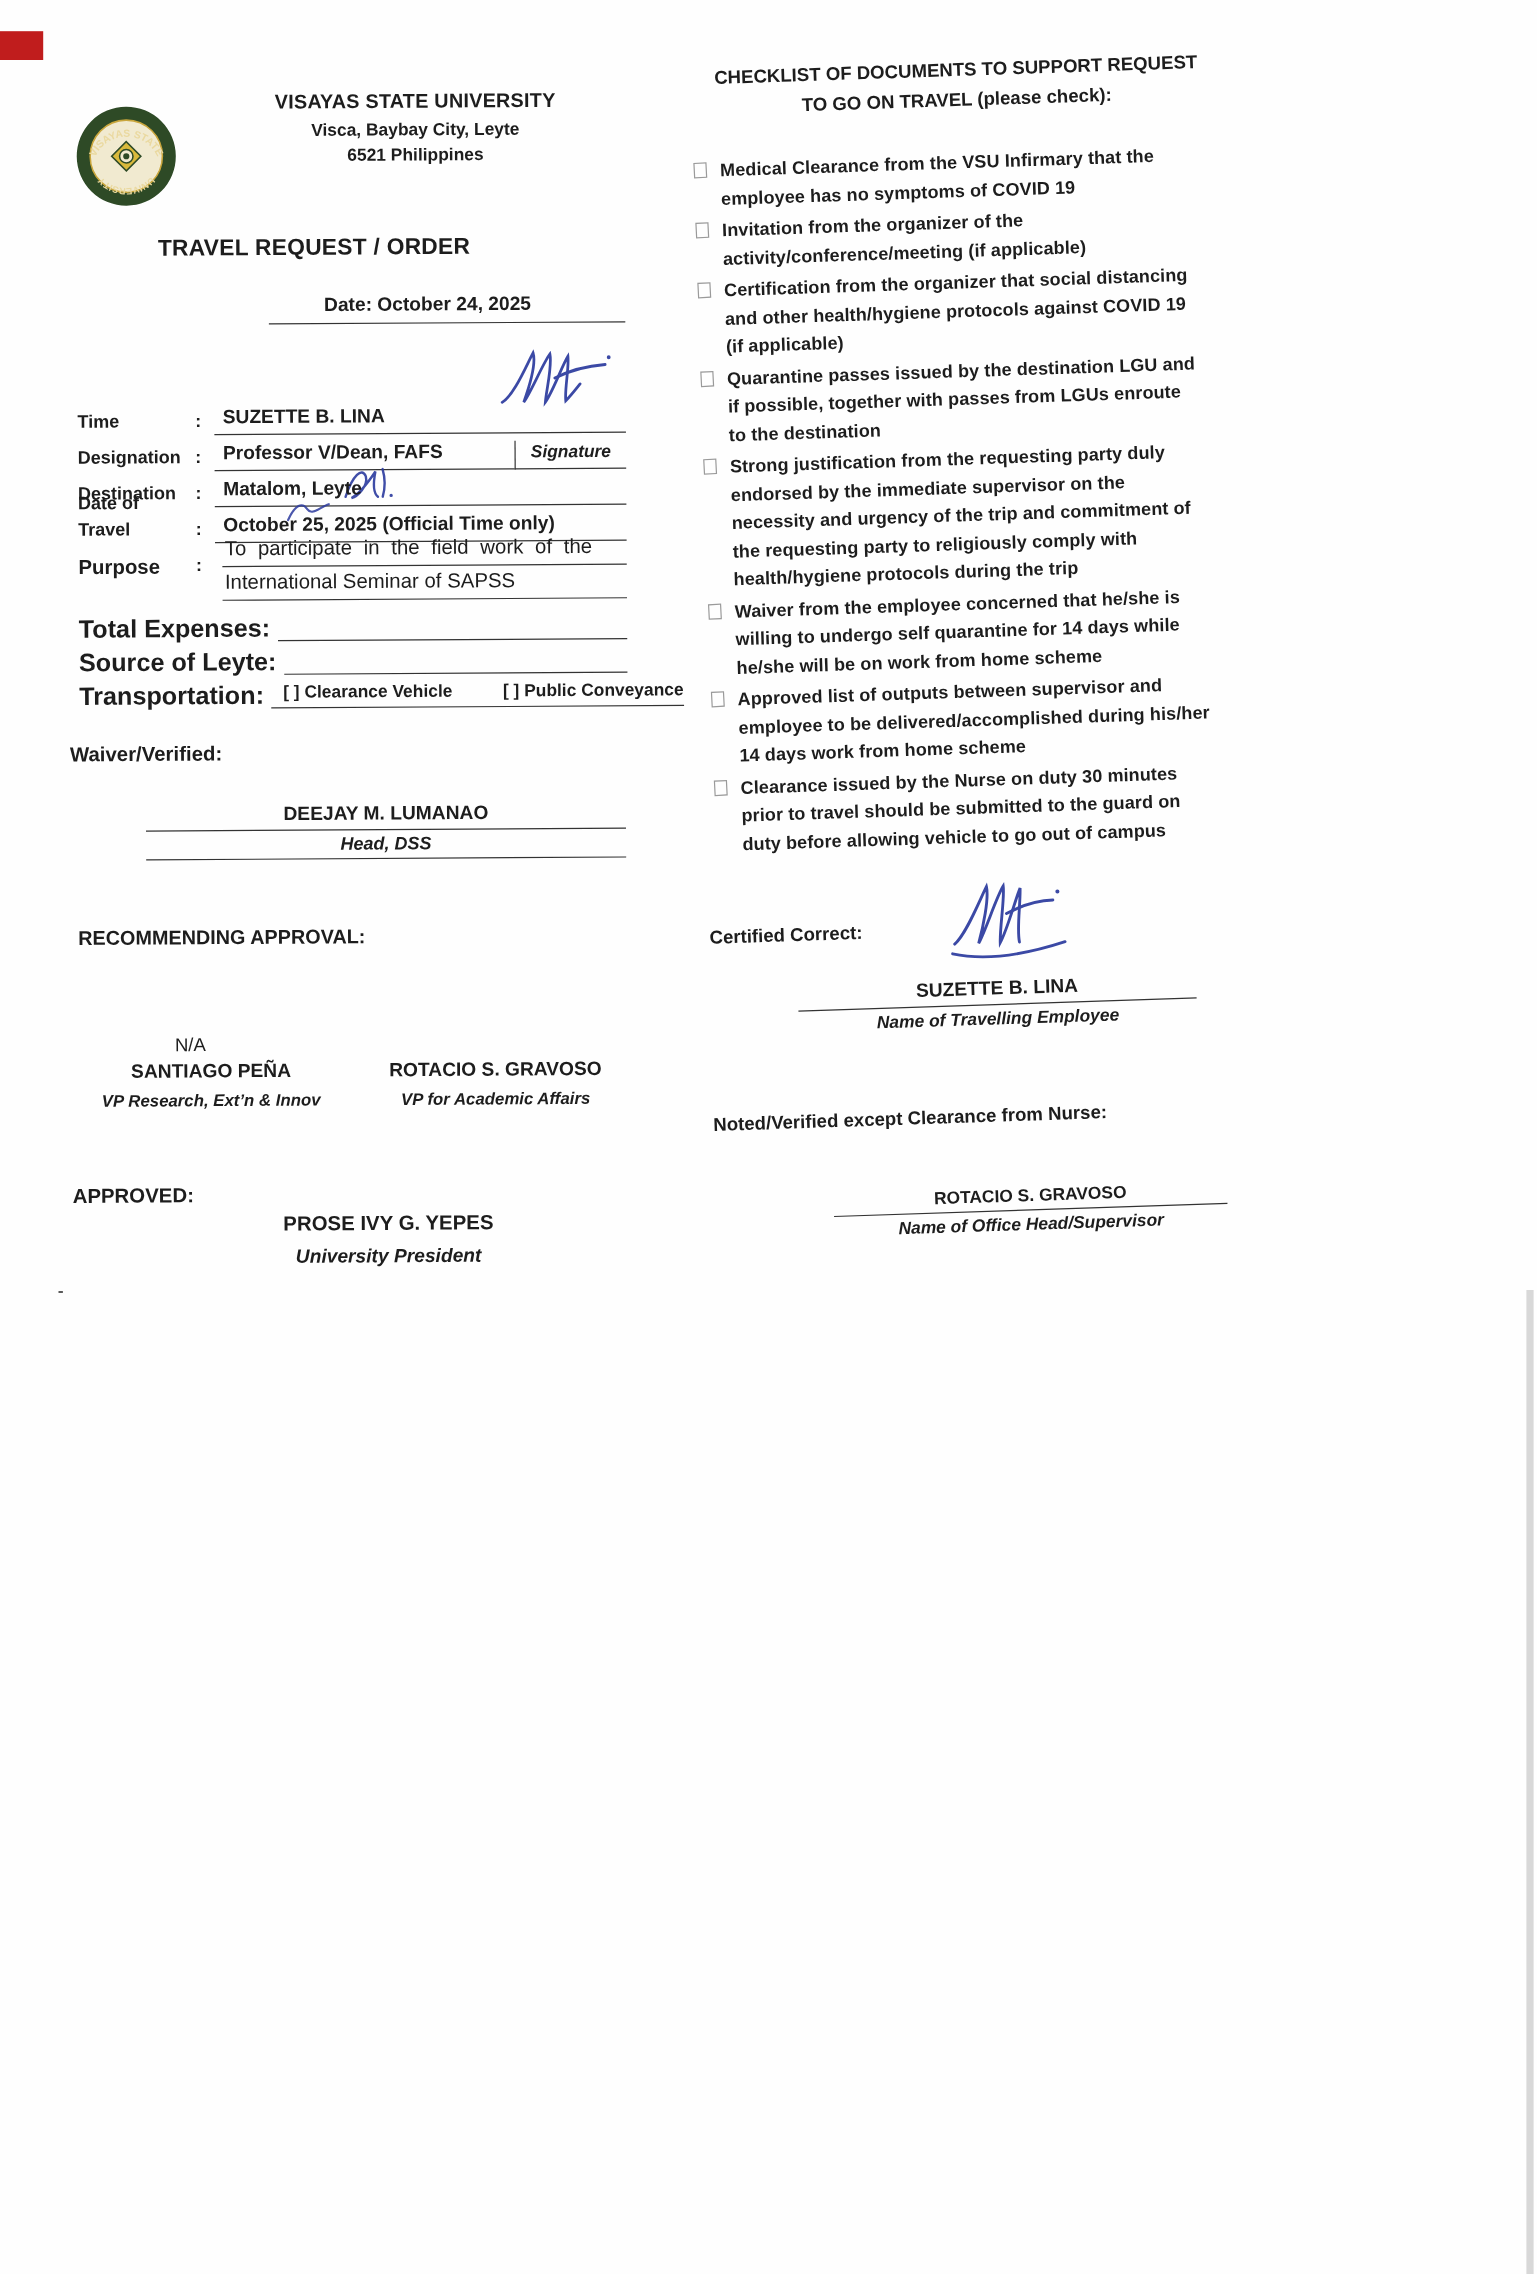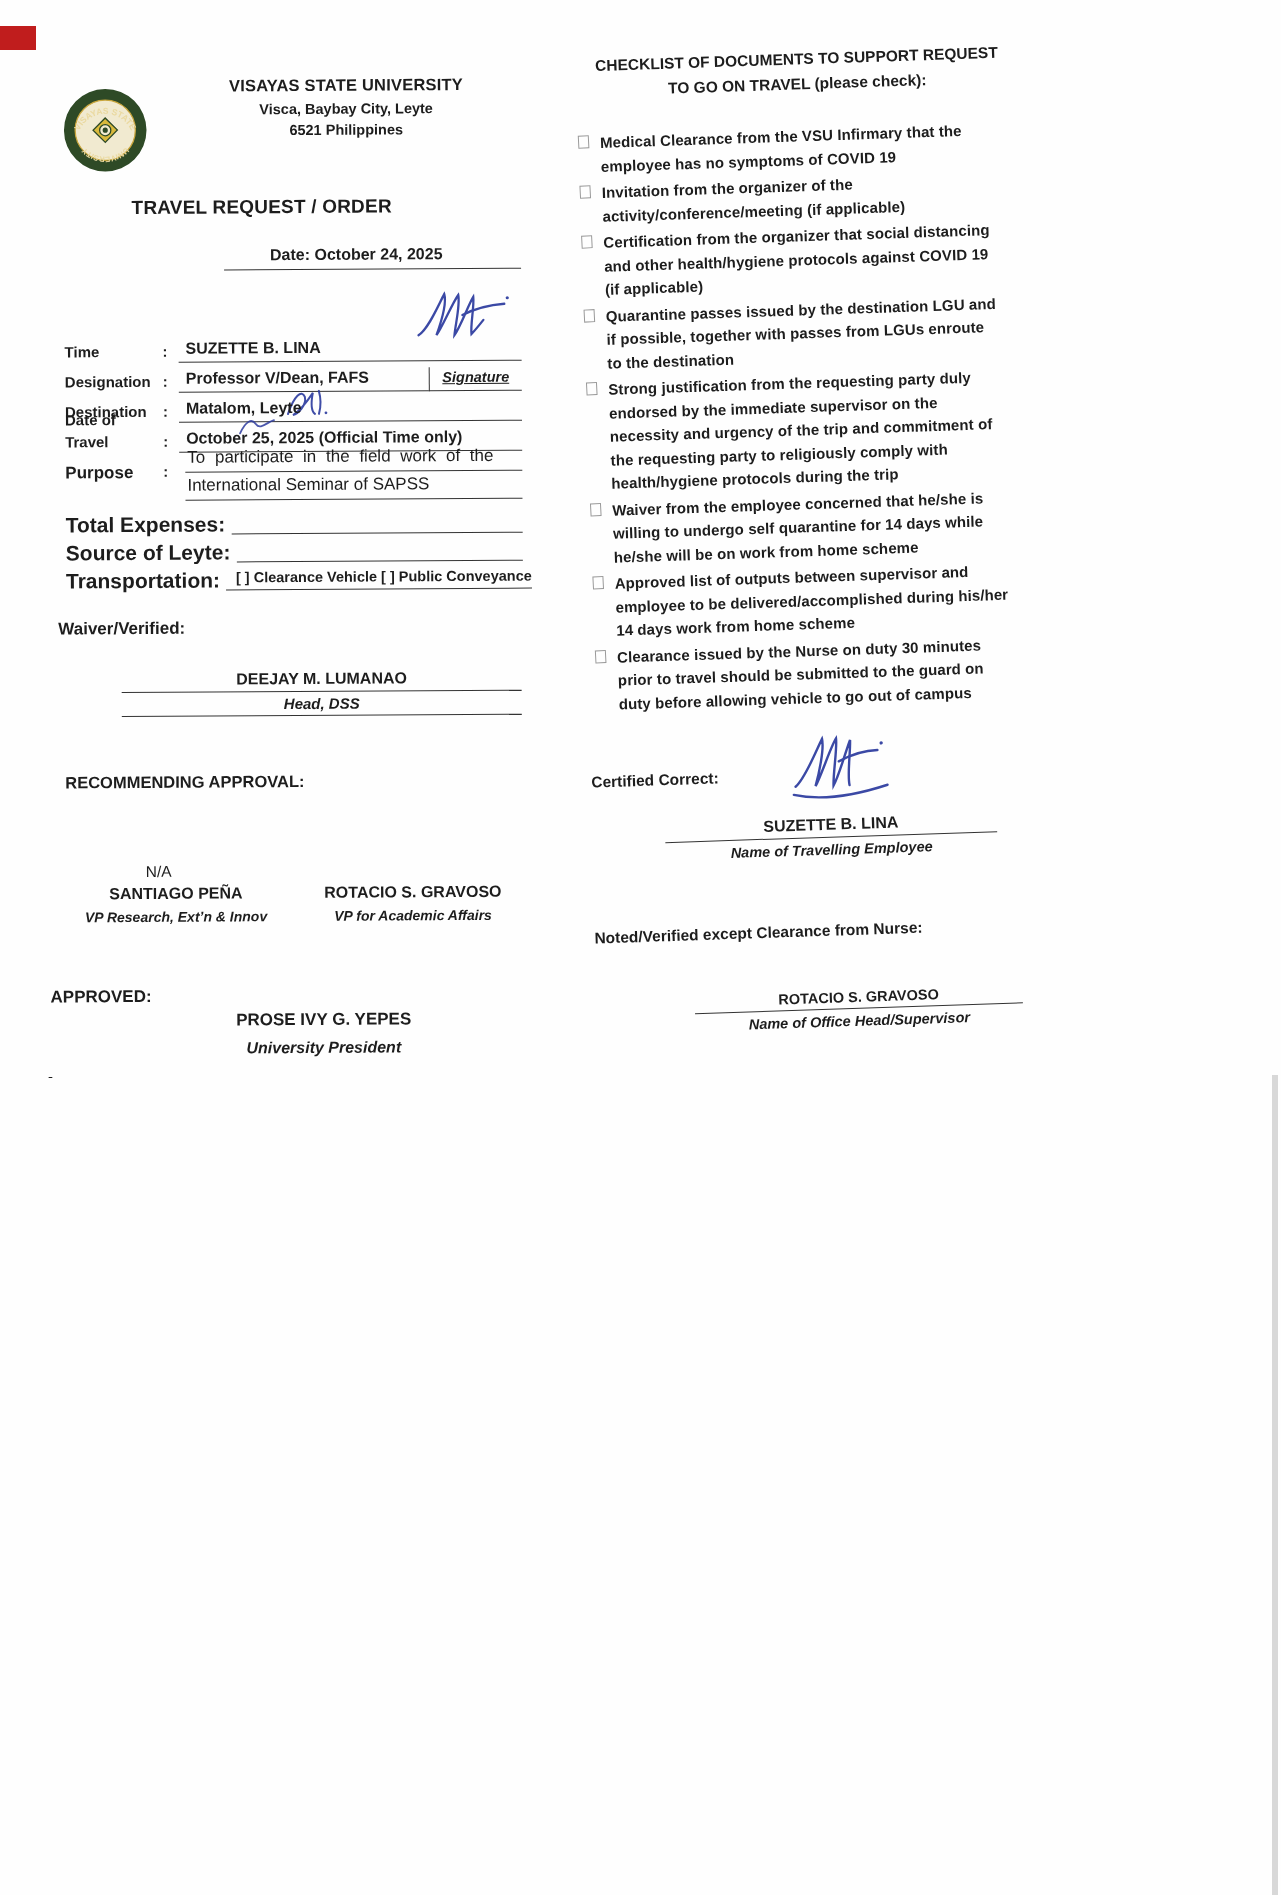--- a/index.html
+++ b/index.html
@@ -27,33 +27,33 @@
                border-bottom:1.6px solid #333; }
   .date-line span { display:block; padding-left:46px; font-size:16px; font-weight:bold; line-height:30px; }
 
   .frow { position:absolute; left:65px; width:457px; display:flex; align-items:flex-end; height:26px; }
   .flabel { flex:0 0 98px; font-size:15px; font-weight:bold; line-height:22px; }
   .fcolon { flex:0 0 16px; font-size:15px; font-weight:bold; line-height:22px; }
   .fvalue { flex:1; border-bottom:1.6px solid #333; font-size:16px; font-weight:bold;
             padding:0 0 2px 7px; line-height:22px; white-space:nowrap; }
   .sigcap { flex:1; border-left:1.6px solid #333; border-bottom:1.6px solid #333;
             font-size:14.5px; font-weight:bold; font-style:italic; text-align:center;
-            padding-bottom:3px; line-height:20px;text-decoration:underline; }
+            padding-bottom:3px; line-height:20px; }
 
   .purpose-label { position:absolute; left:65px; top:462px; font-size:17px; font-weight:bold; }
   .purpose-colon { position:absolute; left:163px; top:462px; font-size:15px; font-weight:bold; }
   .purpose-value { position:absolute; left:185px; top:444px; width:337px; }
   .pline { height:28px; border-bottom:1.6px solid #333; font-size:17px; line-height:26px; padding-left:2px; }
   .pline.justify { word-spacing:5px; }
 
   .frow2 { position:absolute; left:65px; width:457px; display:flex; align-items:flex-end; height:24px; }
   .flabel2 { font-size:21px; font-weight:bold; padding-right:6px; line-height:20px; white-space:nowrap; }
   .fill-line { flex:1; border-bottom:1.6px solid #333; height:100%; }
   .trans-opts { font-size:14.5px; font-weight:bold; padding-left:10px; line-height:22px; white-space:nowrap; }
-  .trans-opt2 { }
+  .trans-opt2 { margin-left:38px; }
 
   .section-heading { position:absolute; font-weight:bold; font-size:17px; }
 
   .center-block { position:absolute; }
   .cb-name { font-weight:bold; font-size:16px; text-align:center; padding-bottom:3px; }
   .cb-name-lg { font-weight:bold; font-size:17px; text-align:center; padding-bottom:4px; }
   .cb-name-sm { font-weight:bold; font-size:14.5px; text-align:center; padding-bottom:3px; }
   .cb-title { font-weight:bold; font-style:italic; font-size:15px; text-align:center; padding:3px 0; }
   .cb-title-lg { font-weight:bold; font-style:italic; font-size:16px; text-align:center; padding-top:5px; }
   .cb-caption { font-weight:bold; font-style:italic; font-size:14.5px; text-align:center; padding-top:4px; }
@@ -203,21 +203,21 @@
     <div class="na-text">N/A</div>
     <div class="center-block" style="left:68px;top:884px;width:210px">
       <div class="cb-name">SANTIAGO PEÑA</div>
       <div class="cb-title" style="font-size:14px">VP Research, Ext’n &amp; Innov</div>
     </div>
     <div class="center-block" style="left:300px;top:884px;width:220px">
       <div class="cb-name">ROTACIO S. GRAVOSO</div>
       <div class="cb-title" style="font-size:14px">VP for Academic Affairs</div>
     </div>
 
-    <div class="section-heading" style="left:47px;top:986px">APPROVED:</div>
+    <div class="section-heading" style="left:57px;top:986px">APPROVED:</div>
     <div class="center-block" style="left:200px;top:1010px;width:240px">
       <div class="cb-name-lg">PROSE IVY G. YEPES</div>
       <div class="cb-title-lg">University President</div>
     </div>
 
     <div class="footer-dash">-</div>
   </div>
 
   <div class="right-col">
 

